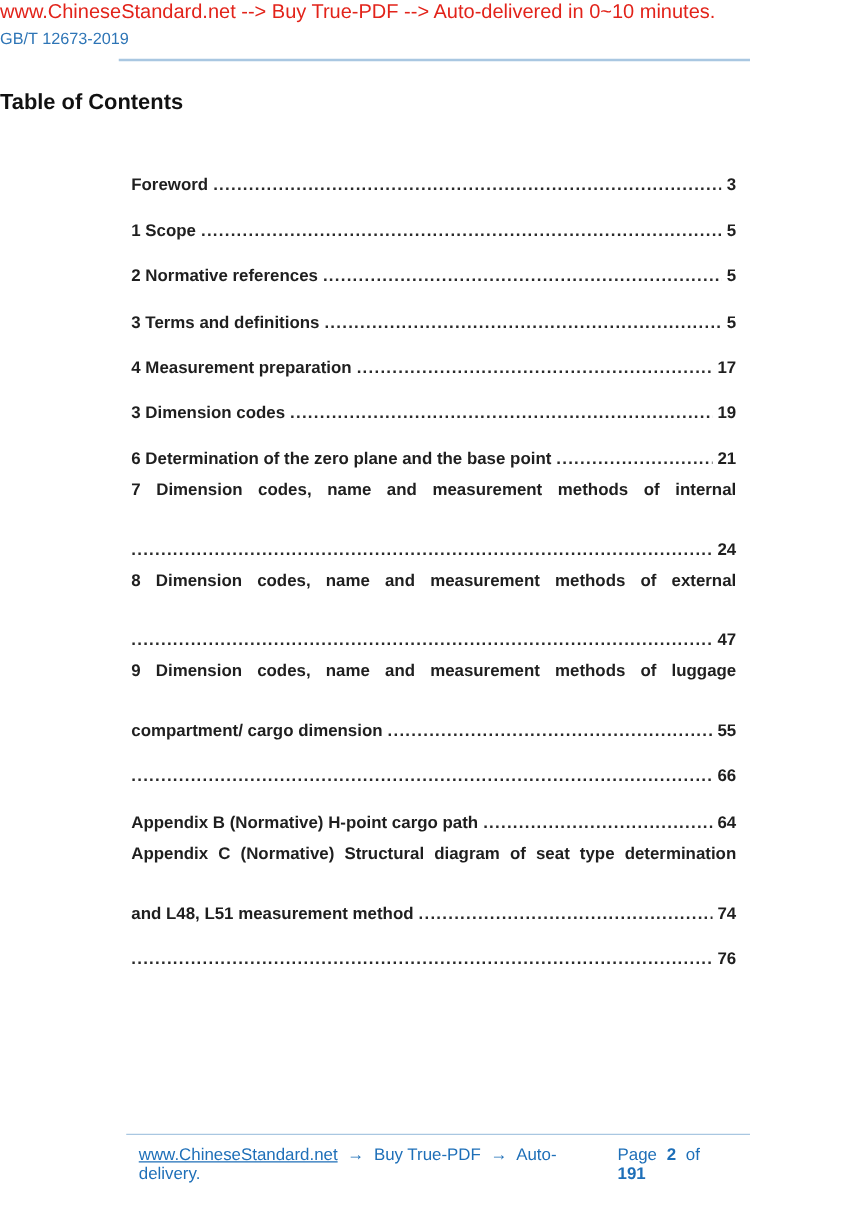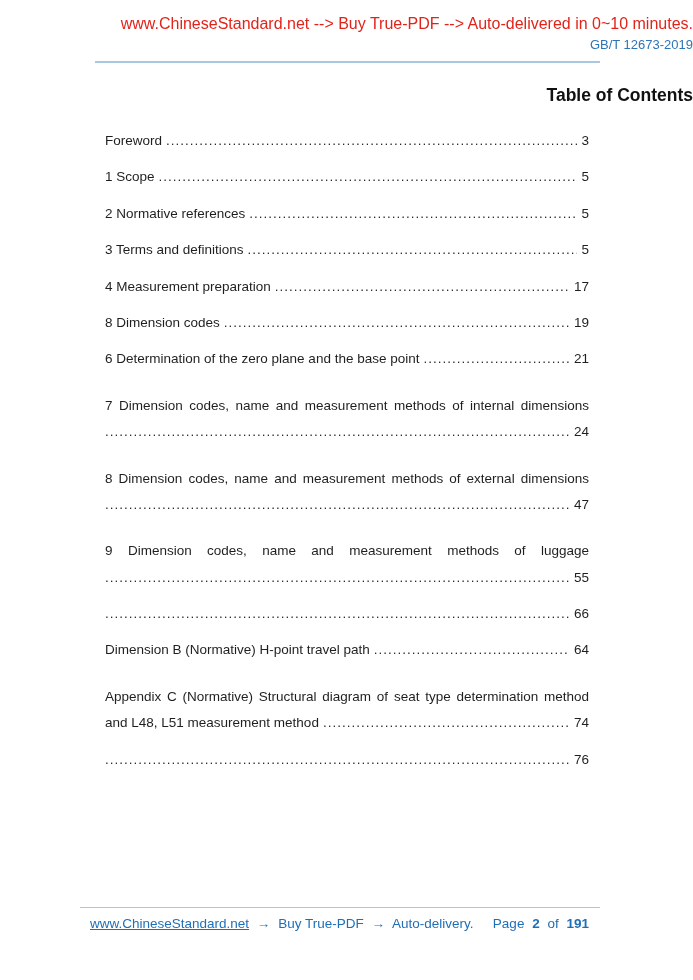--- a/index.html
+++ b/index.html
@@ -7,56 +7,57 @@
   body {
     width: 693px;
     height: 980px;
     position: relative;
     overflow: hidden;
     font-family: "Liberation Sans", "DejaVu Sans", sans-serif;
     color: var(--text_black, #1f1f1f);
   }
 
   
-  .header { text-align: right; padding-top: 14px; }
+  .header { text-align: left; }
   .promo {
     color: var(--promo_red, #e2231a);
     font-size: 16px;
     line-height: 20px;
     white-space: nowrap;
   }
   .std-code {
     color: var(--header_blue, #2e75b6);
     font-size: 13px;
     line-height: 16px;
     margin-top: 3px;
   }
   .header-rule {
     margin: 8px 93px 0 95px;
     border-top: 2px solid var(--divider_blue, #a9c7e1);
   }
 
   
   .doc-title {
     margin-top: 22px;
-    text-align: right;
+    text-align: left;
     font-size: 17.5px;
     font-weight: 700;
     color: #111;
   }
 
   
   .toc {
     margin: 27px 104px 0 105px; 
     font-size: 13.5px;
   }
   .toc-line {
     height: 36.4px;
     display: flex;
-    align-items: flex-start;
+    align-items: flex-end;
+    font-weight: bold;
   }
   .toc-line.justify {
     display: block;
     line-height: 36.4px;
     text-align: justify;
     text-align-last: justify;
     text-justify: inter-word;
     white-space: normal;
     overflow: hidden;
   }
@@ -68,21 +69,21 @@
     white-space: nowrap;
     letter-spacing: 1px;
     margin-right: 4px;
     color: #2a2a2a;
   }
   .toc-page { white-space: nowrap; }
 
   
   .footer {
     position: absolute;
-    left: 80px;
+    left: 101px;
     right: 93px;
     top: 907px;
     border-top: 1.5px solid var(--divider_blue, #a9c7e1);
     padding: 8px 11px 0 10px;
     display: flex;
     justify-content: space-between;
     align-items: baseline;
     font-size: 13.5px;
     color: var(--footer_blue, #1e6fb8);
   }
@@ -138,21 +139,21 @@
     </div>
     <div class="toc-entry">
       <div class="toc-line">
         <span class="toc-text">4 Measurement preparation</span>
         <span class="toc-dots">............................................................................................................................................................................................................................</span>
         <span class="toc-page">17</span>
       </div>
     </div>
     <div class="toc-entry">
       <div class="toc-line">
-        <span class="toc-text">8 Dimension codes</span>
+        <span class="toc-text">3 Dimension codes</span>
         <span class="toc-dots">............................................................................................................................................................................................................................</span>
         <span class="toc-page">19</span>
       </div>
     </div>
     <div class="toc-entry">
       <div class="toc-line">
         <span class="toc-text">6 Determination of the zero plane and the base point</span>
         <span class="toc-dots">............................................................................................................................................................................................................................</span>
         <span class="toc-page">21</span>
       </div>
@@ -169,34 +170,35 @@
       <div class="toc-line justify">8 Dimension codes, name and measurement methods of external dimensions</div>
       <div class="toc-line">
         <span class="toc-text"></span>
         <span class="toc-dots">............................................................................................................................................................................................................................</span>
         <span class="toc-page">47</span>
       </div>
     </div>
     <div class="toc-entry">
       <div class="toc-line justify">9 Dimension codes, name and measurement methods of luggage</div>
       <div class="toc-line">
+        <span class="toc-text">compartment/ cargo dimension</span>
         <span class="toc-dots">............................................................................................................................................................................................................................</span>
         <span class="toc-page">55</span>
       </div>
     </div>
     <div class="toc-entry">
       <div class="toc-line">
         <span class="toc-text"></span>
         <span class="toc-dots">............................................................................................................................................................................................................................</span>
         <span class="toc-page">66</span>
       </div>
     </div>
     <div class="toc-entry">
       <div class="toc-line">
-        <span class="toc-text">Dimension B (Normative) H-point travel path</span>
+        <span class="toc-text">Appendix B (Normative) H-point cargo path</span>
         <span class="toc-dots">............................................................................................................................................................................................................................</span>
         <span class="toc-page">64</span>
       </div>
     </div>
     <div class="toc-entry">
       <div class="toc-line justify">Appendix C (Normative) Structural diagram of seat type determination method</div>
       <div class="toc-line">
         <span class="toc-text">and L48, L51 measurement method</span>
         <span class="toc-dots">............................................................................................................................................................................................................................</span>
         <span class="toc-page">74</span>

